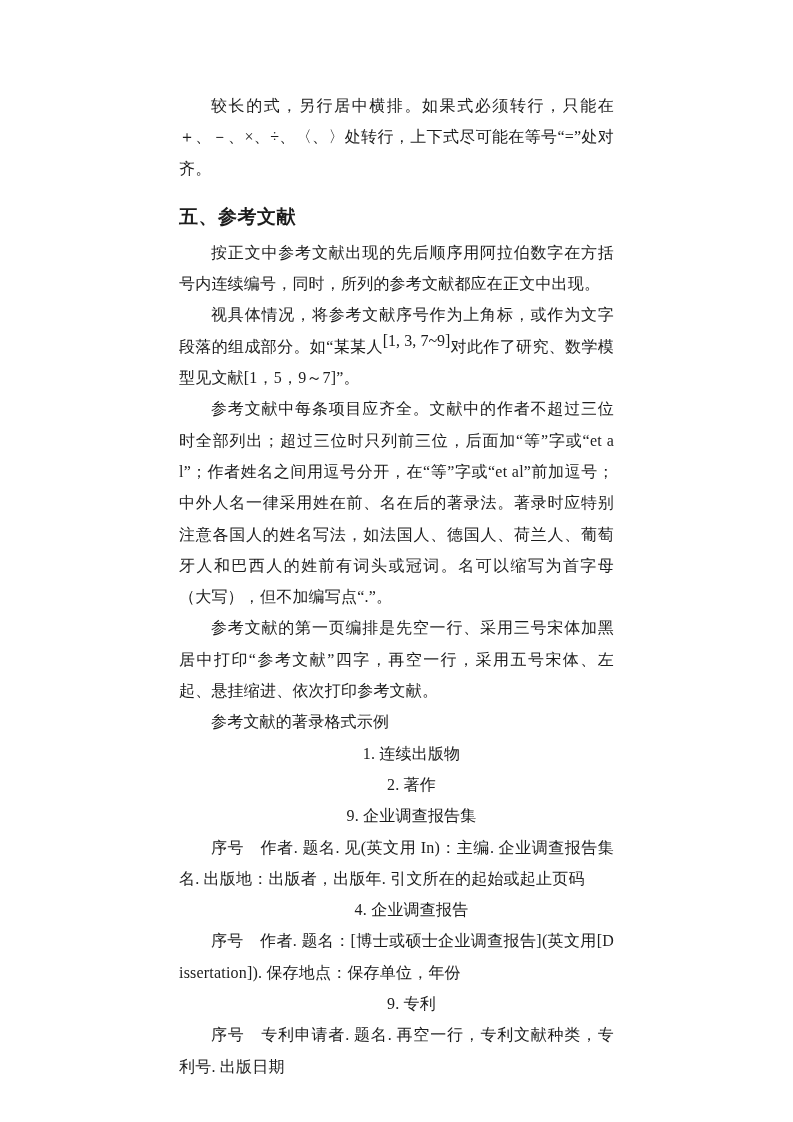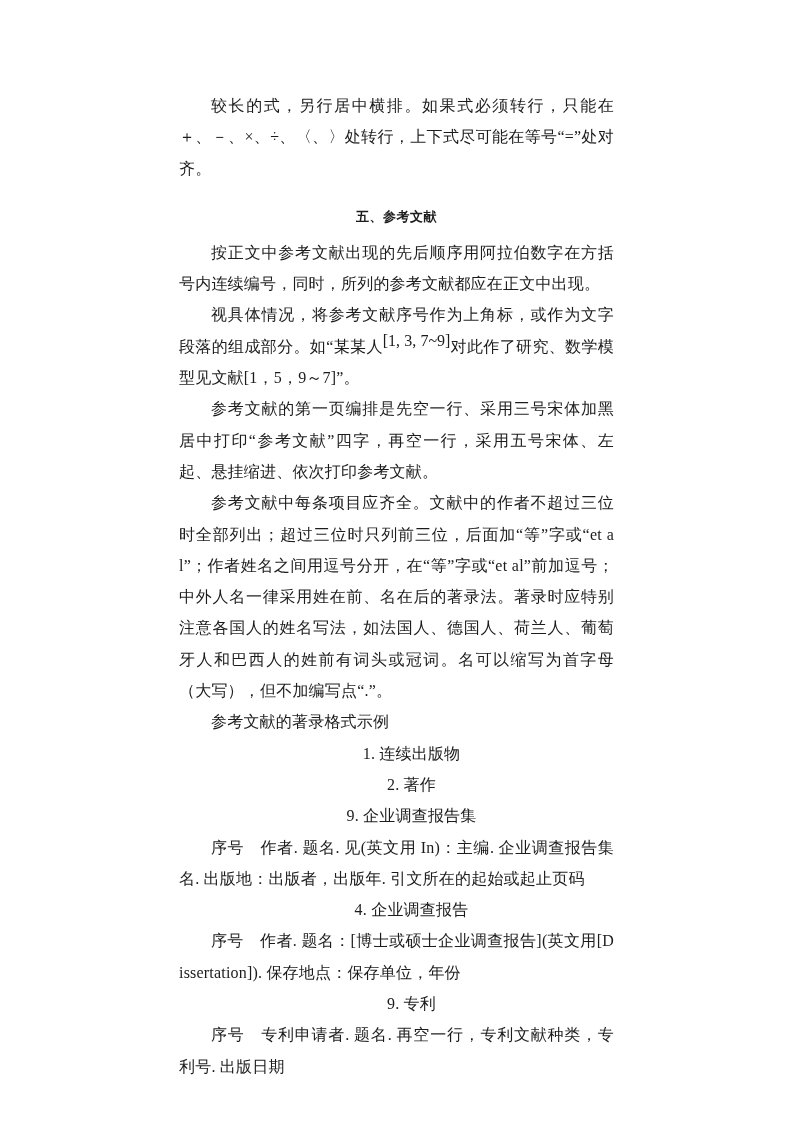--- a/index.html
+++ b/index.html
@@ -23,25 +23,25 @@
     margin: 0;
     font-size: 16px;
     line-height: 31.3px;
     text-align: justify;
     text-indent: 32px;
     letter-spacing: 0.2px;
     word-break: break-all;
   }
   .section-heading {
     margin: 13px 0 0 0;
-    font-size: 13px;
+    font-size: 19px;
     font-weight: bold;
     line-height: 40px;
     text-indent: 0;
-    text-align: center;
+    text-align: left;
     letter-spacing: 0.5px;
   }
   .example-label {
     margin: 0;
     font-size: 16px;
     line-height: 31.3px;
     text-align: center;
     text-indent: 30px;
     letter-spacing: 0.2px;
   }
@@ -58,23 +58,23 @@
 <div class="page">
 
   <p class="body-para">较长的式，另行居中横排。如果式必须转行，只能在＋、－、×、÷、〈、〉处转行，上下式尽可能在等号“=”处对齐。</p>
 
   <h2 class="section-heading">五、参考文献</h2>
 
   <p class="body-para">按正文中参考文献出现的先后顺序用阿拉伯数字在方括号内连续编号，同时，所列的参考文献都应在正文中出现。</p>
 
   <p class="body-para"><span>视具体情况，将参考文献序号作为上角标，或作为文字段落的组成部分。如“某某人</span><sup class="citation">[1, 3, 7~9]</sup><span>对此作了研究、数学模型见文献[1，5，9～7]”。</span></p>
 
+  <p class="body-para">参考文献中每条项目应齐全。文献中的作者不超过三位时全部列出；超过三位时只列前三位，后面加“等”字或“et al”；作者姓名之间用逗号分开，在“等”字或“et al”前加逗号；中外人名一律采用姓在前、名在后的著录法。著录时应特别注意各国人的姓名写法，如法国人、德国人、荷兰人、葡萄牙人和巴西人的姓前有词头或冠词。名可以缩写为首字母（大写），但不加编写点“.”。</p>
+
   <p class="body-para">参考文献的第一页编排是先空一行、采用三号宋体加黑居中打印“参考文献”四字，再空一行，采用五号宋体、左起、悬挂缩进、依次打印参考文献。</p>
-
-  <p class="body-para">参考文献中每条项目应齐全。文献中的作者不超过三位时全部列出；超过三位时只列前三位，后面加“等”字或“et al”；作者姓名之间用逗号分开，在“等”字或“et al”前加逗号；中外人名一律采用姓在前、名在后的著录法。著录时应特别注意各国人的姓名写法，如法国人、德国人、荷兰人、葡萄牙人和巴西人的姓前有词头或冠词。名可以缩写为首字母（大写），但不加编写点“.”。</p>
 
   <p class="body-para">参考文献的著录格式示例</p>
 
   <p class="example-label">1. 连续出版物</p>
 
   <p class="example-label">2. 著作</p>
 
   <p class="example-label">9. 企业调查报告集</p>
   <p class="body-para">序号　作者. 题名. 见(英文用 In)：主编. 企业调查报告集名. 出版地：出版者，出版年. 引文所在的起始或起止页码</p>
 

